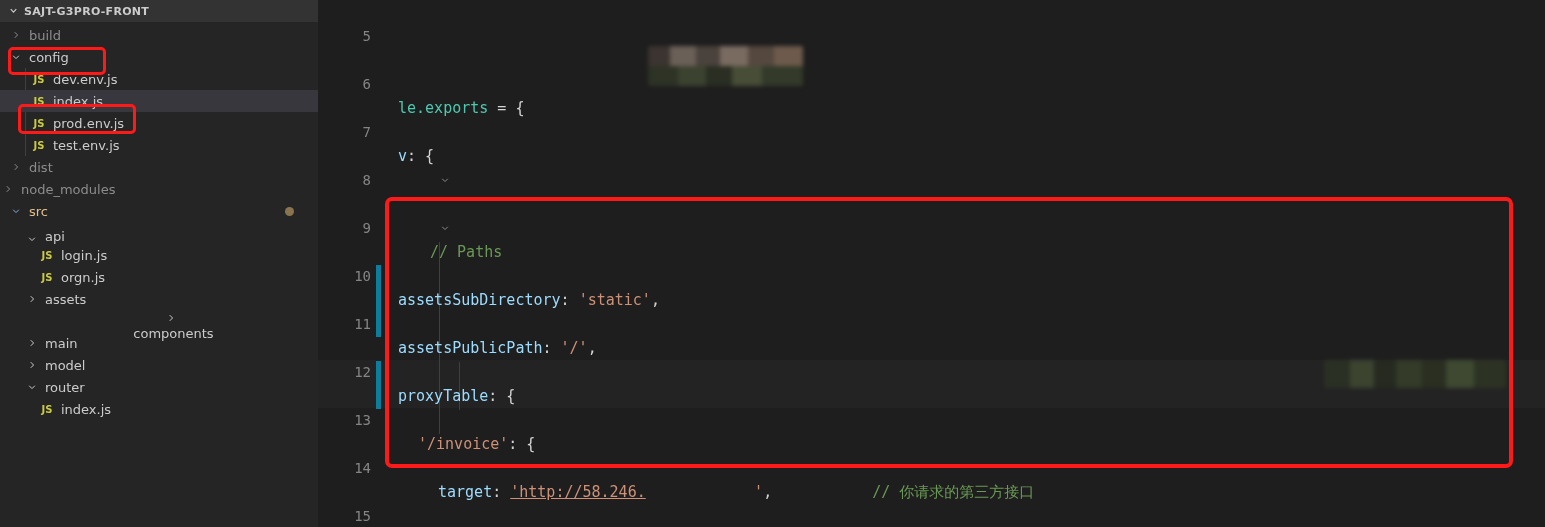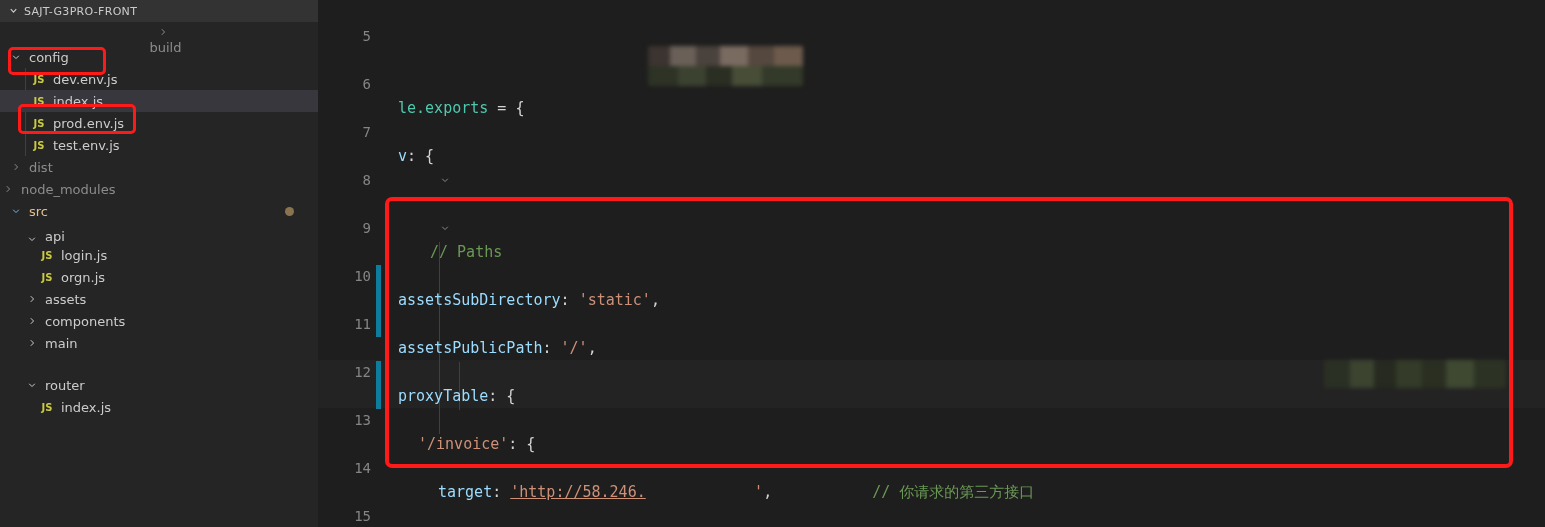--- a/index.html
+++ b/index.html
@@ -11,21 +11,21 @@
   }
   .app{position:relative;width:1545px;height:527px;display:flex;}
 
   
   .sidebar{
     width:318px;height:527px;background:#252526;
     position:relative;flex:0 0 318px;overflow:hidden;
   }
   .sb-header{
     height:22px;background:#333333;display:flex;align-items:center;
-    padding-left:8px;color:#cccccc;font-size:11px;font-weight:normal;
+    padding-left:8px;color:#cccccc;font-size:11px;font-weight:bold;
     letter-spacing:.3px;
   }
   .sb-header .chev{margin-right:5px;color:#cccccc;font-size:10px;line-height:1;}
   .tree{padding-top:2px;}
   .row{
     height:22px;display:flex;align-items:center;position:relative;
     color:#cccccc;font-size:13px;white-space:nowrap;
   }
   .row.selected{background:#37373d;}
   .twisty{
@@ -107,21 +107,21 @@
       <span class="chev">
         <svg width="11" height="11" viewBox="0 0 16 16">
             <path d="M4 6 L8 10.5 L12 6" stroke="#cccccc" stroke-width="1.6" fill="none"></path>
           </svg>
       </span>
       <span>SAJT-G3PRO-FRONT</span>
     </div>
 
     <div class="tree">
 
-      <div class="row" style="padding-left:8px;flex-direction:column;">
+      <div class="row" style="padding-left:8px;">
         <span class="twisty">
           <svg width="10" height="10" viewBox="0 0 16 16">
               <path d="M6 3.5 L10.5 8 L6 12.5" stroke="#8c8c8c" stroke-width="1.6" fill="none"></path>
             </svg>
         </span>
         <span class="label lbl-dim">build</span>
       </div>
 
       <div class="row" style="padding-left:8px;">
         <span class="twisty">
@@ -207,41 +207,49 @@
 
         <div class="row" style="padding-left:24px;">
           <span class="twisty">
             <svg width="10" height="10" viewBox="0 0 16 16">
                 <path d="M6 3.5 L10.5 8 L6 12.5" stroke="#cccccc" stroke-width="1.6" fill="none"></path>
               </svg>
           </span>
           <span class="label lbl-norm">assets</span>
         </div>
 
+        <div class="row" style="padding-left:24px;flex-direction:column;">
+          <span class="twisty">
+            <svg width="10" height="10" viewBox="0 0 16 16">
+                <path d="M6 3.5 L10.5 8 L6 12.5" stroke="#cccccc" stroke-width="1.6" fill="none"></path>
+              </svg>
+          </span>
+          <span class="label lbl-norm">components</span>
+        </div>
+
+
         <div class="row" style="padding-left:24px;">
           <span class="twisty">
             <svg width="10" height="10" viewBox="0 0 16 16">
                 <path d="M6 3.5 L10.5 8 L6 12.5" stroke="#cccccc" stroke-width="1.6" fill="none"></path>
               </svg>
           </span>
-          <span class="label lbl-norm">components</span>
-        </div>
-
+          <span class="label lbl-norm">main</span>
+        </div>
 
         <div class="row" style="padding-left:24px;">
           <span class="twisty">
             <svg width="10" height="10" viewBox="0 0 16 16">
                 <path d="M6 3.5 L10.5 8 L6 12.5" stroke="#cccccc" stroke-width="1.6" fill="none"></path>
               </svg>
           </span>
-          <span class="label lbl-norm">main</span>
-        </div>
-
-
-        <div class="row" style="padding-left:24px;margin-top:20px;">
+          <span class="label lbl-norm">model</span>
+        </div>
+
+        <div class="row" style="padding-left:24px;">
           <span class="twisty">
             <svg width="10" height="10" viewBox="0 0 16 16">
                 <path d="M3.5 6 L8 10.5 L12.5 6" stroke="#cccccc" stroke-width="1.6" fill="none"></path>
               </svg>
           </span>
           <span class="label lbl-norm">router</span>
         </div>
 
         <div class="row" style="padding-left:38px;overflow:hidden;">
           <span class="jsicon">JS</span>

